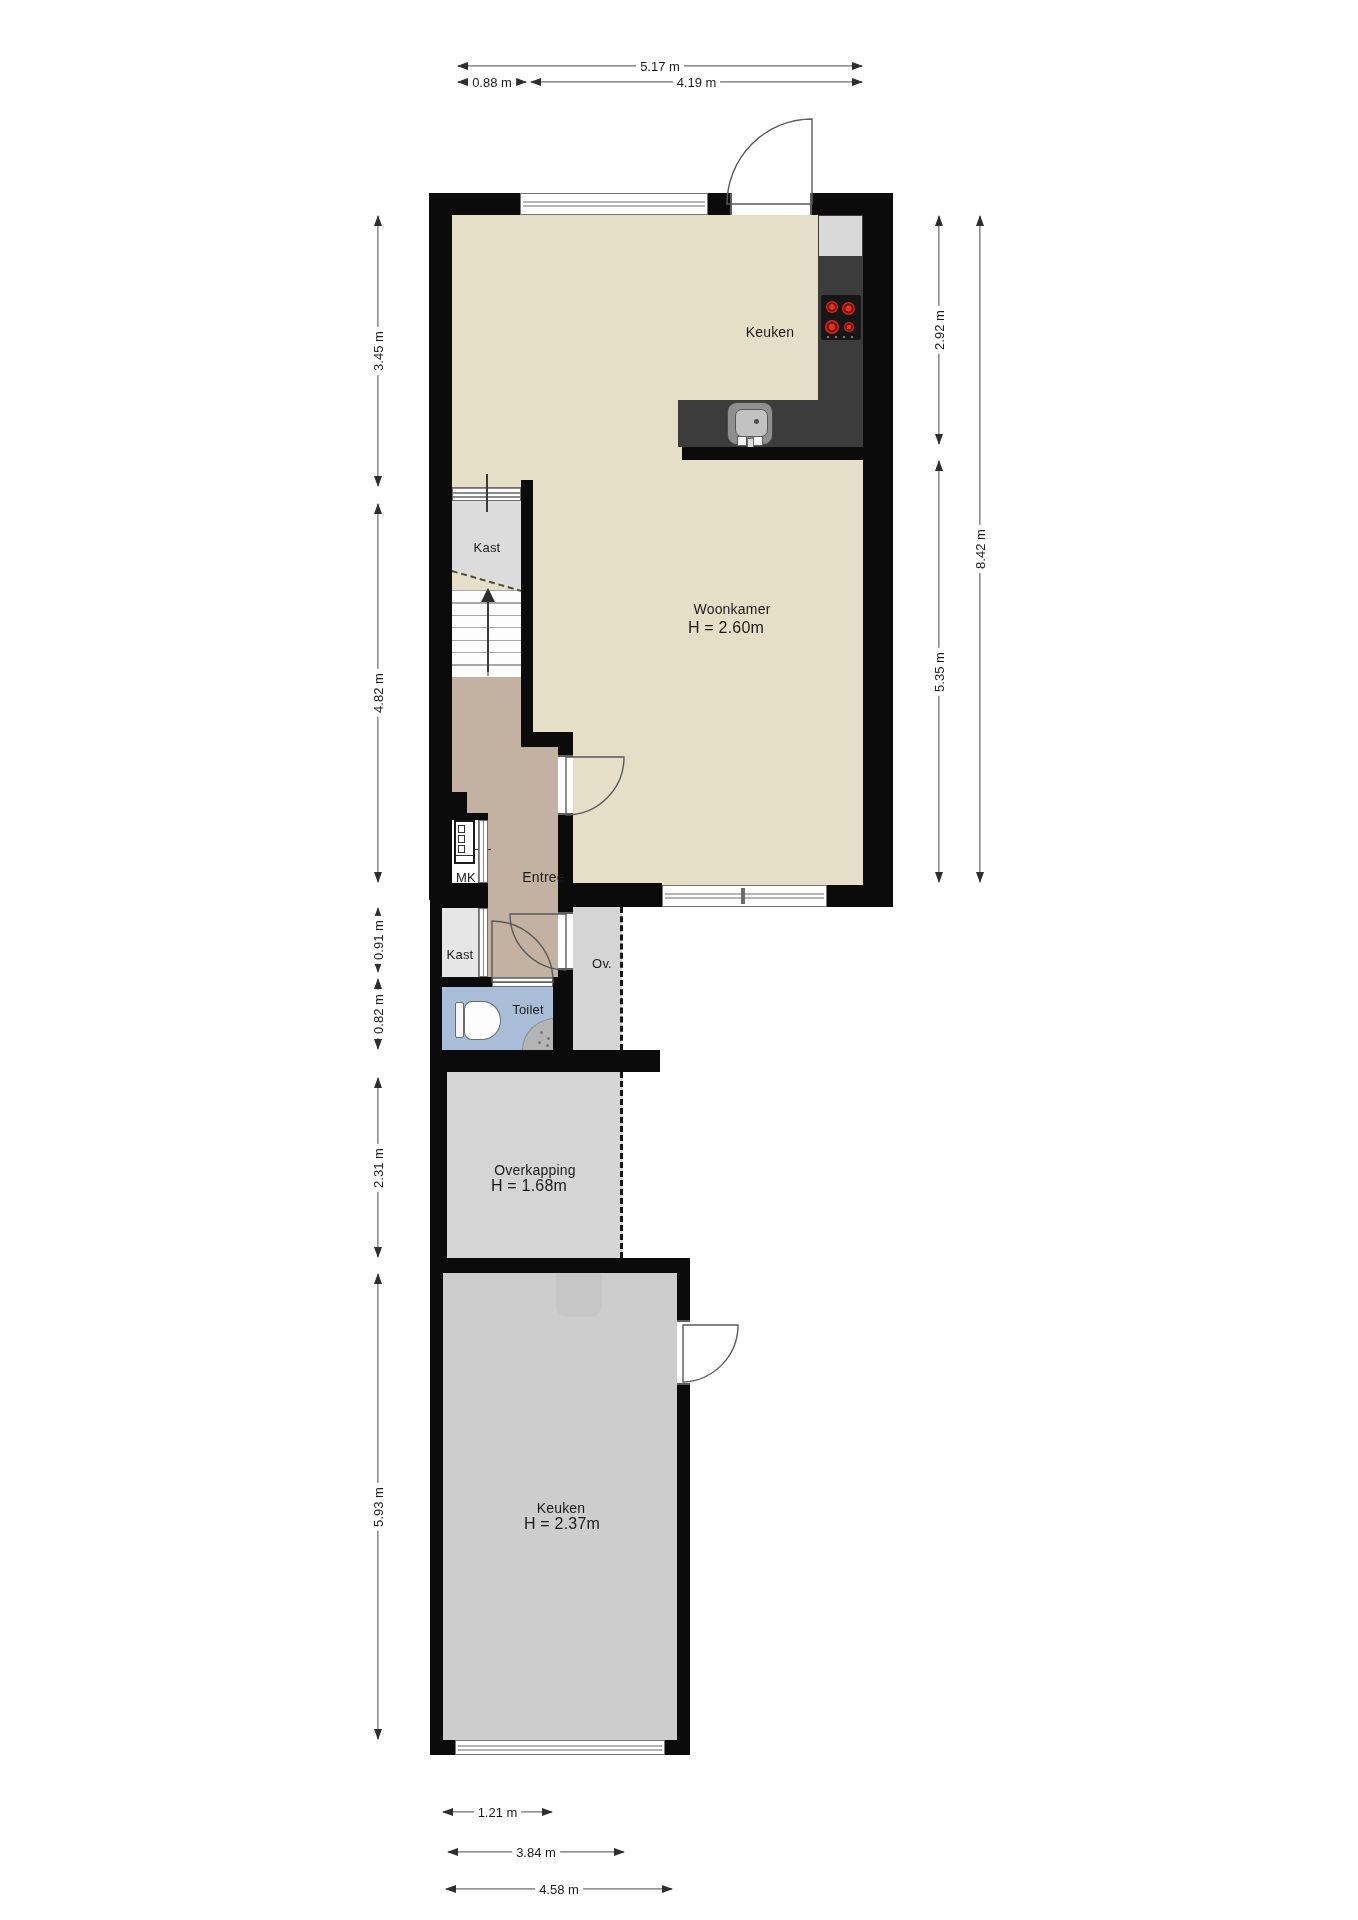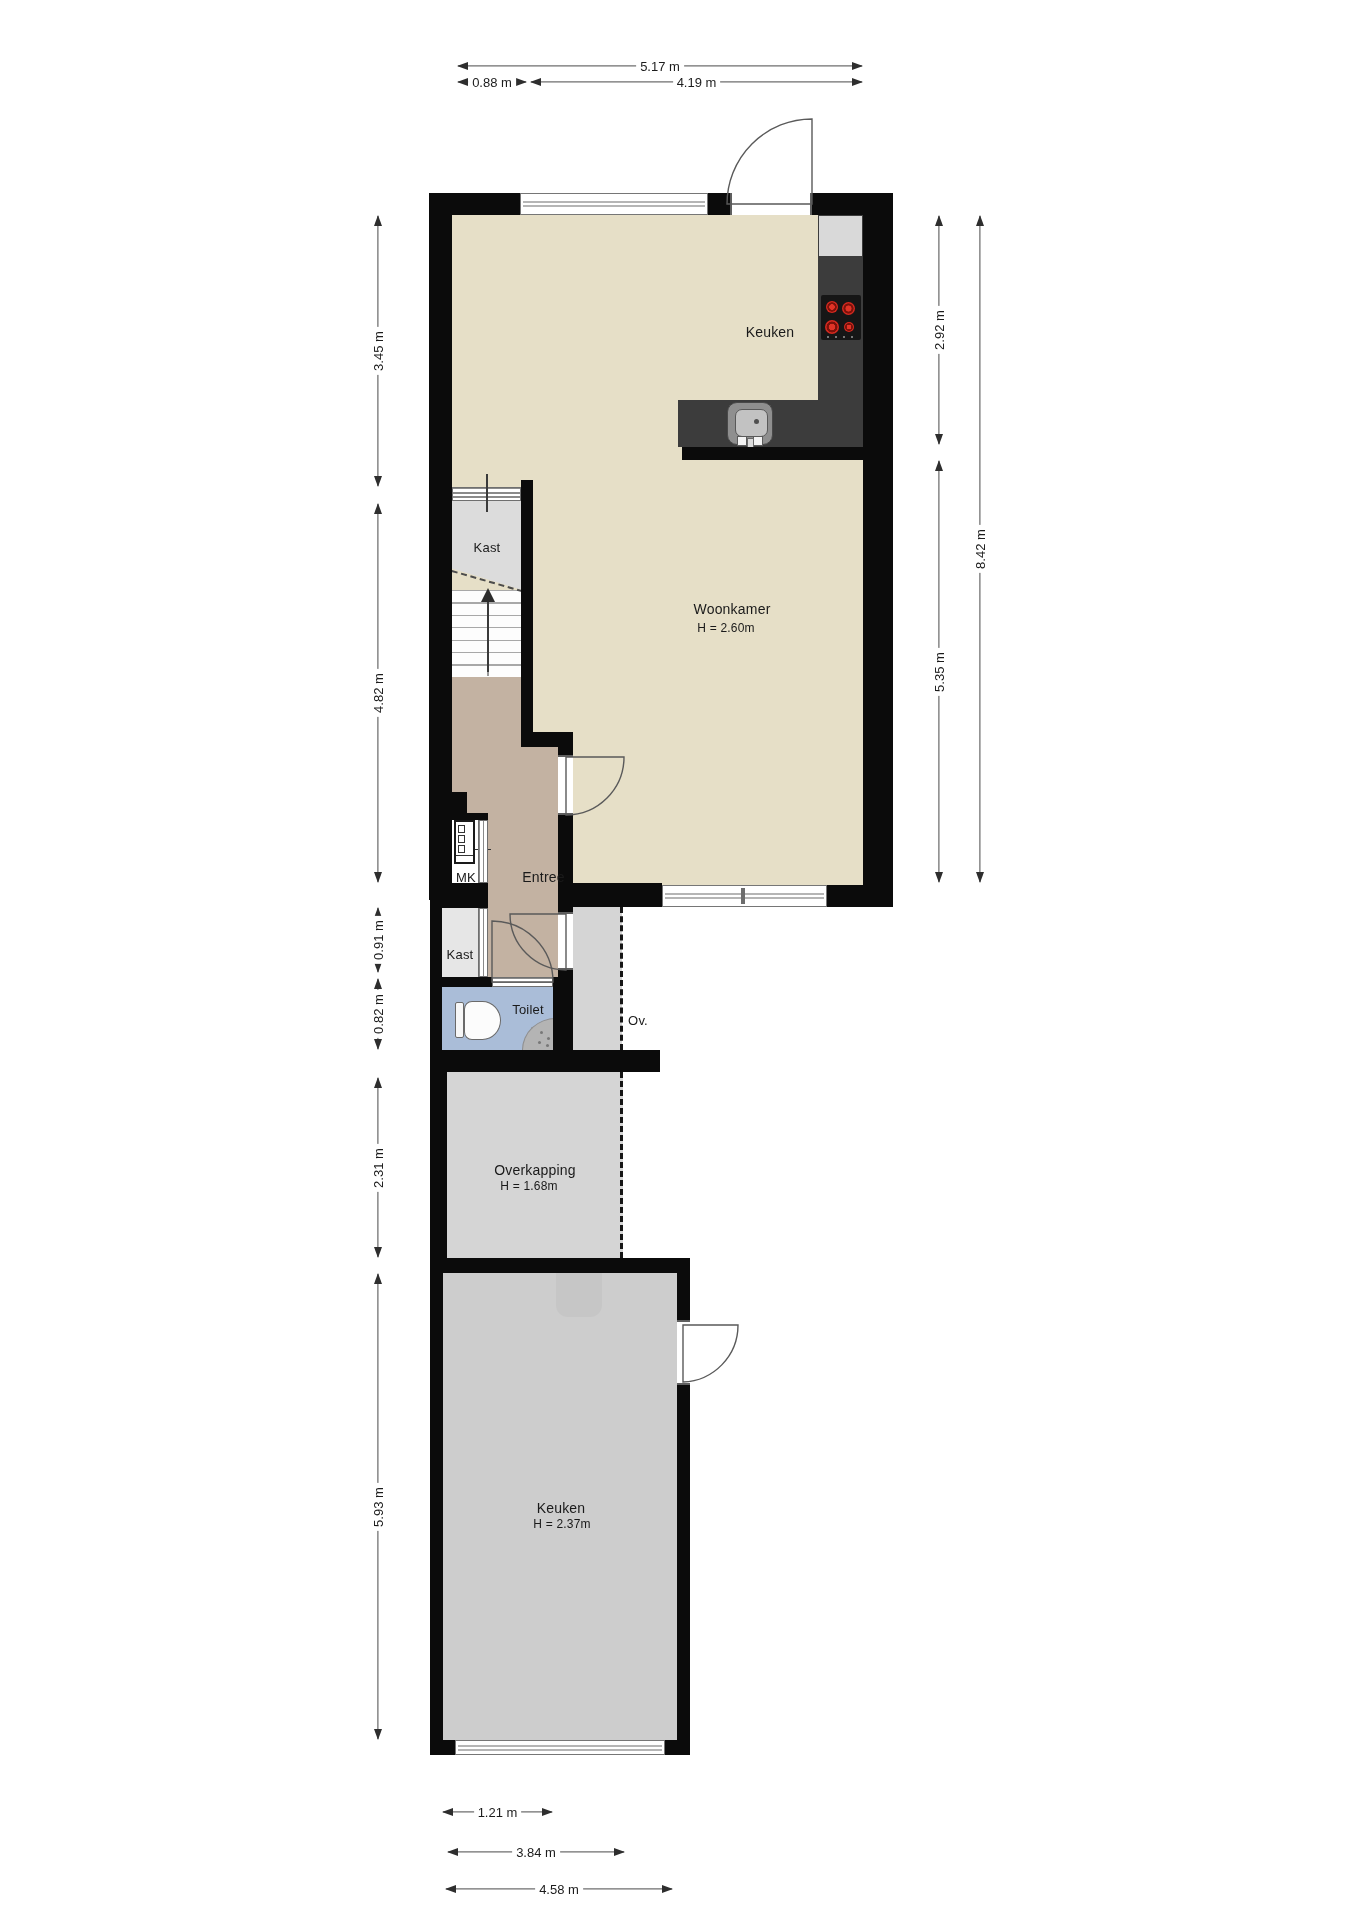--- a/index.html
+++ b/index.html
@@ -19,21 +19,21 @@
   .band-h{position:absolute;border:1px solid #6f6f6f;box-sizing:border-box;
           background:repeating-linear-gradient(to bottom,#8a8a8a 0 1.3px,#ffffff 1.3px 4.2px);}
   .band-v{position:absolute;border:1px solid #6f6f6f;box-sizing:border-box;
           background:repeating-linear-gradient(to right,#8a8a8a 0 1.3px,#ffffff 1.3px 4.2px);}
   
   .gapv{position:absolute;background:#fff;border-top:2px solid #5f5f5f;border-bottom:2px solid #5f5f5f;box-sizing:border-box;}
   .gaph{position:absolute;background:#fff;border-left:2px solid #5f5f5f;border-right:2px solid #5f5f5f;box-sizing:border-box;}
   
   .lbl{position:absolute;transform:translate(-50%,-50%);font-size:14px;color:#1a1a1a;white-space:nowrap;letter-spacing:.2px;}
   .lbl.small{font-size:13px;}
-  .lbl.sub{font-size:12px;}
+  .lbl.sub{font-size:16px;}
   
   .dim{position:absolute;font-size:13px;color:#1c1c1c;}
   .dim .lnv{position:absolute;left:50%;top:1px;bottom:1px;width:1.2px;background:#4a4a4a;transform:translateX(-50%);}
   .dim .lnh{position:absolute;top:50%;left:1px;right:1px;height:1.2px;background:#4a4a4a;transform:translateY(-50%);}
   .arr{position:absolute;width:0;height:0;}
   .au{left:50%;top:0;transform:translateX(-50%);border-left:4.5px solid transparent;border-right:4.5px solid transparent;border-bottom:11px solid #2e2e2e;}
   .ad{left:50%;bottom:0;transform:translateX(-50%);border-left:4.5px solid transparent;border-right:4.5px solid transparent;border-top:11px solid #2e2e2e;}
   .al{top:50%;left:0;transform:translateY(-50%);border-top:4.5px solid transparent;border-bottom:4.5px solid transparent;border-right:11px solid #2e2e2e;}
   .ar{top:50%;right:0;transform:translateY(-50%);border-top:4.5px solid transparent;border-bottom:4.5px solid transparent;border-left:11px solid #2e2e2e;}
   .dlab{position:absolute;left:50%;top:50%;background:#fff;padding:1px 4px;white-space:nowrap;}
@@ -168,21 +168,21 @@
   </svg>
 
   <span class="lbl" style="left:770px;top:332px;">Keuken</span>
   <span class="lbl" style="left:732px;top:609px;">Woonkamer</span>
   <span class="lbl sub" style="left:726px;top:628px;">H = 2.60m</span>
   <span class="lbl small" style="left:487px;top:547px;">Kast</span>
   <span class="lbl" style="left:525px;top:877px;padding-left:37px;">Entree</span>
   <span class="lbl small" style="left:466px;top:877px;">MK</span>
   <span class="lbl small" style="left:460px;top:954px;">Kast</span>
   <span class="lbl small" style="left:528px;top:1009px;">Toilet</span>
-  <span class="lbl small" style="left:602px;top:1020px;margin-left:36px;">Ov.</span>
+  <span class="lbl small" style="left:602px;top:963px;">Ov.</span>
   <span class="lbl" style="left:535px;top:1170px;">Overkapping</span>
   <span class="lbl sub" style="left:529px;top:1186px;">H = 1.68m</span>
   <span class="lbl" style="left:561px;top:1508px;">Keuken</span>
   <span class="lbl sub" style="left:562px;top:1524px;">H = 2.37m</span>
 
   <div class="dim" style="left:457px;top:23px;width:406px;height:14px;margin-top:36px;">
     <div class="lnh"></div>
       <div class="arr al"></div>
       <div class="arr ar"></div>
     <span class="dlab hlab">5.17 m</span>

